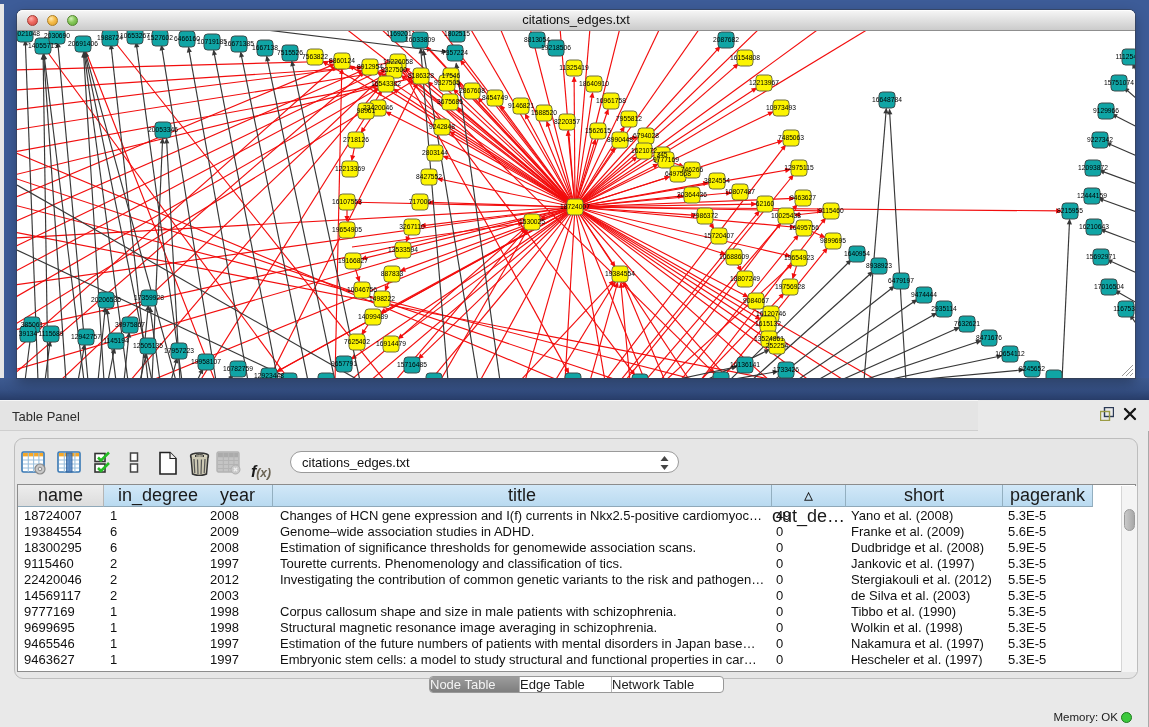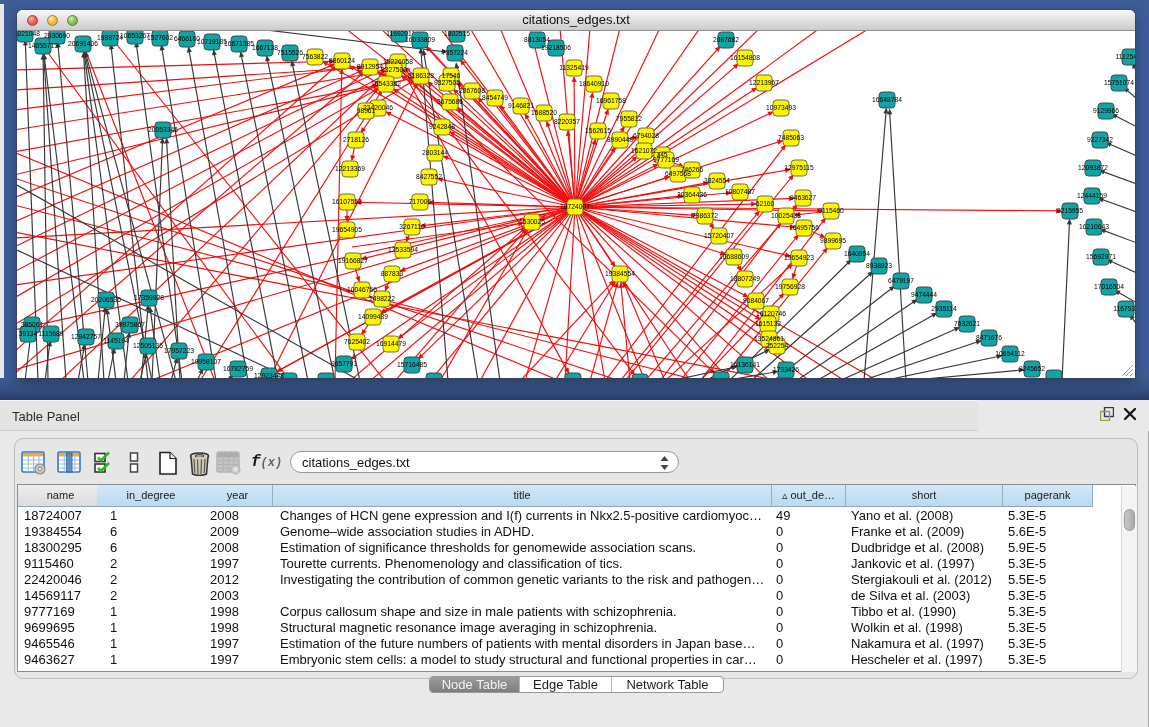--- a/index.html
+++ b/index.html
@@ -19,30 +19,30 @@
 #splitarrow{left:569px;top:401px;width:0;height:0;border-left:5px solid transparent;border-right:5px solid transparent;border-bottom:4px solid #8a8a8a}
 
 #tph{left:0;top:400px;width:978px;height:31px;background:#e4e4e4;border-top:1px solid #f6f6f6;border-bottom:1px solid #cfcfcf}
 #tph .t{left:12px;top:8px;font-size:13px;color:#2c2c2c;position:absolute}
 
 #bottom{left:0;top:431px;width:1149px;height:296px;background:#e9e9e9;border-right:1px solid #a9a9a9}
 #panel{left:14px;top:7px;width:1124px;height:241px;background:#e6e6e6;border:1px solid #bdbdbd;border-radius:9px}
 #combo{left:275px;top:12px;width:389px;height:22px;background:#fff;border:1px solid #9a9a9a;border-radius:11px}
 #combo .t{position:absolute;left:11px;top:3px;font-size:13px;color:#111}
 #table{left:2px;top:45px;width:1119px;height:188px;background:#fff;border:1px solid #8c8c8c}
-.th{position:absolute;top:0;height:22px;background:linear-gradient(#d2e8f8,#b9daf0);border-right:1px solid #93afc0;border-bottom:1px solid #8fa8b8;font-size:11px;color:#1a1a1a;text-align:center;line-height:21px}
+.th{position:absolute;top:0;height:22px;background:linear-gradient(#d2e8f8,#b9daf0);border-right:1px solid #93afc0;border-bottom:1px solid #8fa8b8;font-size:18px;color:#1a1a1a;text-align:center;line-height:21px}
 .tr{position:absolute;left:0;width:1103px;height:16px;font-size:13px;color:#101010;white-space:nowrap}
 .tr span{position:absolute;top:0;line-height:15px;overflow:hidden}
 .c0{left:6px;width:80px}.c1{left:92px;width:92px}.c2{left:192px;width:62px}
 .c3{left:262px;width:492px}.c4{left:758px;width:66px}.c5{left:833px;width:155px}.c6{left:990px;width:92px}
 #vsb{left:1103px;top:1px;width:16px;height:186px;background:#f4f4f4;border-left:1px solid #d6d6d6;position:absolute}
 #vsb .thumb{position:absolute;left:2px;top:23px;width:11px;height:22px;border-radius:6px;background:linear-gradient(90deg,#c9c9c9,#a8a8a8);border:1px solid #9a9a9a}
 
 #tabs{left:429px;top:245px;height:17px;position:absolute;display:flex;font-size:13px;border:1px solid #989898;border-radius:4px;overflow:hidden;background:#fff}
-#tabs div{padding:0;text-align:center;line-height:16px;color:#1c1c1c}
+#tabs div{padding:0;text-align:left;line-height:16px;color:#1c1c1c}
 #tabs .sel{background:linear-gradient(#9c9c9c,#7e7e7e);color:#f4f4f4}
 #tabs .sep{border-left:1px solid #b5b5b5}
 #status{left:0;top:272px;width:1149px;height:24px;position:absolute}
 #status .t{position:absolute;right:31px;top:8px;font-size:11.5px;color:#1a1a1a}
 #status .dot{position:absolute;left:1121px;top:9px;width:11px;height:11px;border-radius:50%;background:#3dc93d;border:1px solid #1e7a1e}
 .ico{position:absolute;top:12px}
 </style></head>
 <body>
 <div id="top" class="abs">
   <div class="leftstrip abs"></div>
@@ -616,31 +616,31 @@
     <path d="M4 6 L5.5 23 Q12.5 26 19.5 23 L21 6" fill="#cdc9b4" stroke="#333" stroke-width="1.5"></path>
     <path d="M7 8 L7.8 22 M10.5 8.5 L11 23 M14.5 8.5 L14 23 M18 8 L17.2 22" stroke="#555" stroke-width="1.2"></path>
   </svg>
   <svg class="ico" style="left:201px" width="26" height="24" viewBox="0 0 26 24">
     <rect x="1" y="1" width="22" height="20" rx="1.5" fill="#c4c4c4" stroke="#b2b2b2" stroke-width="1.4"></rect>
     <rect x="2" y="2" width="20" height="4.2" fill="#ababab"></rect>
     <path d="M7.3 2 V21 M12.6 2 V21 M17.9 2 V21 M2 9.5 H22 M2 13.5 H22 M2 17.5 H22" stroke="#b4b4b4" stroke-width="1.1" fill="none"></path>
     <circle cx="19.5" cy="18.5" r="4.5" fill="#c9c9c9" stroke="#b0b0b0"></circle>
     <path d="M17.8 16.8 l3.4 3.4 M21.2 16.8 l-3.4 3.4" stroke="#efefef" stroke-width="1.3"></path>
   </svg>
-  <div class="abs" style="left:236px;top:14px;font-family:Liberation Mono, monospace;font-style:italic;font-weight:bold;font-size:16px;color:#1a1a1a">f<span style="font-size:12px;color:#6b6353">(x)</span></div>
+  <div class="abs" style="left:236px;top:24px;font-family:Liberation Sans, sans-serif;font-style:italic;font-weight:bold;font-size:16px;color:#1a1a1a">f<span style="font-size:12px;color:#6b6353">(x)</span></div>
   <div id="combo" class="abs">
         <div class="t">citations_edges.txt</div>
     <svg style="position:absolute;right:9px;top:4px" width="9" height="14" viewBox="0 0 9 14">
           <path d="M4.5 0 L8.5 5 H0.5 Z" fill="#444"></path>
           <path d="M4.5 14 L8.5 9 H0.5 Z" fill="#444"></path>
         </svg>
   </div>
   <div id="table" class="abs">
     <div class="th" style="left:0;width:86px;background:linear-gradient(#ededed,#dcdcdc);border-right:1px solid #b5b5b5">name</div>
-    <div class="th" style="left:79px;width:109px">in_degree</div>
+    <div class="th" style="left:86px;width:109px">in_degree</div>
     <div class="th" style="left:185px;width:70px">year</div>
     <div class="th" style="left:255px;width:499px">title</div>
     <div class="th" style="left:754px;width:74px">▵ out_de…</div>
     <div class="th" style="left:828px;width:157px">short</div>
     <div class="th" style="left:985px;width:90px">pagerank</div>
     <div class="tr" style="top:23px">
 <span class="c0">18724007</span>
           <span class="c1">1</span>
           <span class="c2">2008</span>
 <span class="c3">Changes of HCN gene expression and I(f) currents in Nkx2.5-positive cardiomyoc…</span>
@@ -731,12 +731,16 @@
     <div id="vsb">
           <div class="thumb"></div>
         </div>
   </div>
  </div>
  <div id="tabs">
    <div class="sel" style="width:89px">Node Table</div>
    <div class="sep" style="width:92px">Edge Table</div>
    <div class="sep" style="width:112px">Network Table</div>
  </div>
+ <div id="status">
+      <span class="t">Memory: OK</span>
+      <span class="dot"></span>
+    </div>
 </div>
 </body></html>

